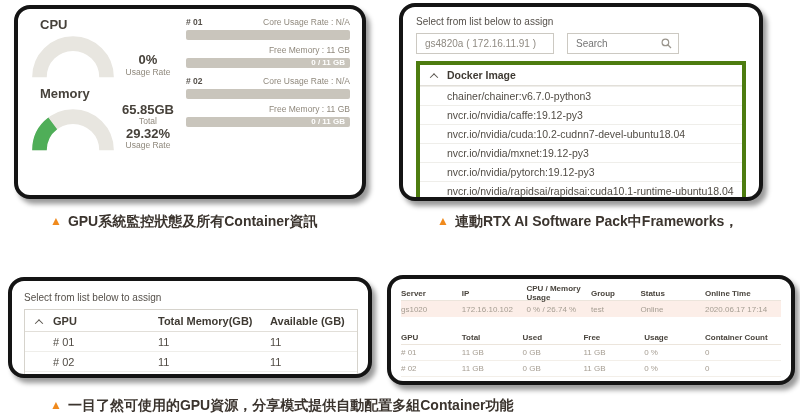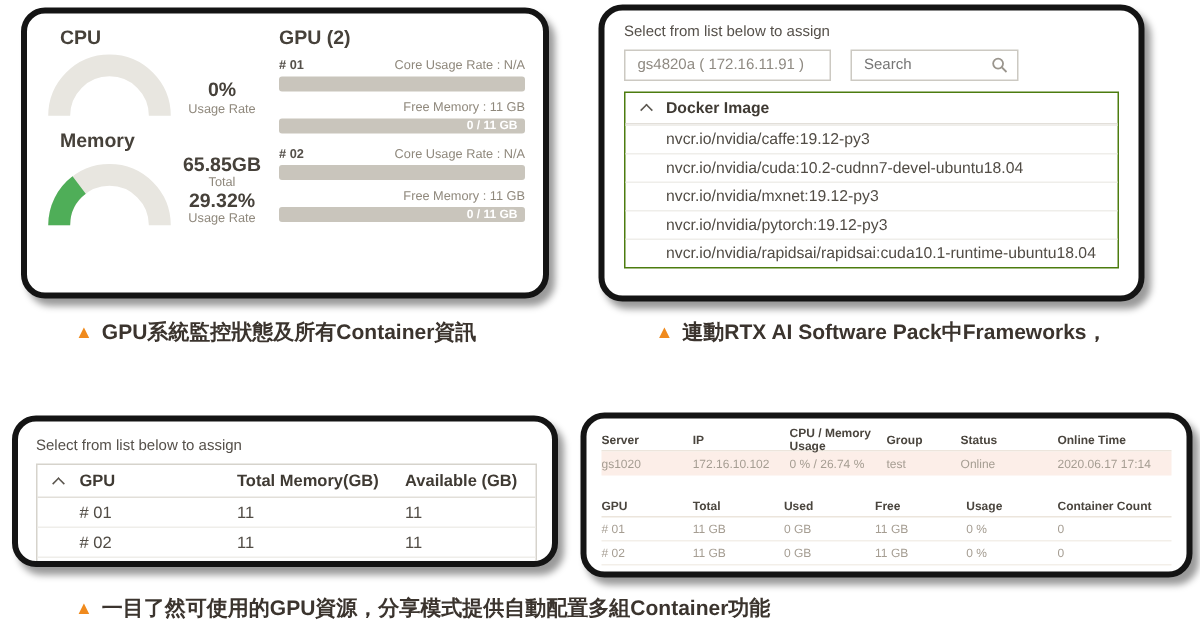--- a/index.html
+++ b/index.html
@@ -42,21 +42,21 @@
   #panel-docker-assign{left:399px; top:3px; width:364px; height:198px; padding:9px 13px;}
   .assign-title{font-size:10px; color:#55504a; margin-bottom:6px;}
   .inputs-row{display:flex; gap:13px; margin-bottom:7px;}
   .text-field{border:1px solid #ccc9c2; height:21px; font-size:10px; color:#8f8a82;
     padding:0 8px; width:138px; background:#fff; outline:none;
     font-family:"Liberation Sans","DejaVu Sans",sans-serif;}
   .search-wrap{border:1px solid #ccc9c2; height:21px; width:112px; display:flex;
     align-items:center; padding:0 6px 0 8px;}
   .search-wrap input{border:none; outline:none; flex:1; width:60px; font-size:10px;
     color:#8f8a82; font-family:"Liberation Sans","DejaVu Sans",sans-serif;}
-  .list-table{border:1px solid #4d7c0f;}
+  .list-table{border:4px solid #4d7c0f;}
   .list-header{display:flex; align-items:center; height:21px;
     border-bottom:1px solid #e2dfd9; font-size:10.5px; font-weight:bold; color:#3f3a33;}
   .caret-cell{width:27px; text-align:center; cursor:pointer;}
   .chev{width:6px; height:6px; border-left:1.5px solid #5a554e; border-top:1.5px solid #5a554e;
     transform:rotate(45deg) translate(1px,1px); display:inline-block;}
   .list-row{height:19px; line-height:19px; padding-left:27px; font-size:10.5px;
     color:#514c45; border-top:1px solid #efeeea; white-space:nowrap; overflow:hidden;}
   
   #panel-gpu-assign{left:8px; top:277px; width:364px; height:101px; padding:11px 10px 0 12px;}
   .p3-table{border:1px solid #d6d3cc;}
@@ -114,21 +114,20 @@
         </svg>
         <div class="gauge-val">
           <div class="val-big">65.85GB</div>
           <div class="val-small">Total</div>
           <div class="val-big">29.32%</div>
           <div class="val-small">Usage Rate</div>
         </div>
       </div>
     </div>
     <div class="p1-right">
-      <div class="section-title" style="margin-bottom:6px;">GPU (2)</div>
       <div>
 
       <div class="gpu-block">
             <div class="gpu-row1">
               <span class="gpu-id"># 01</span>
               <span class="gpu-label">Core Usage Rate : N/A</span>
             </div>
             <div class="bar"></div>
             <div class="gpu-label-right">Free Memory : 11 GB</div>
             <div class="bar with-text">0 / 11 GB</div>
@@ -158,20 +157,23 @@
         <line x1="7" y1="7" x2="10" y2="10" stroke="#9a958d" stroke-width="1.2"></line>
       </svg>
     </div>
   </div>
   <div class="list-table">
     <div class="list-header">
       <span class="caret-cell"><span class="chev"></span></span>
       <span>Docker Image</span>
     </div>
 
+  <div class="list-row">
+        <span>chainer/chainer:v6.7.0-python3</span>
+      </div>
       <div class="list-row">
         <span>nvcr.io/nvidia/caffe:19.12-py3</span>
       </div>
       <div class="list-row">
         <span>nvcr.io/nvidia/cuda:10.2-cudnn7-devel-ubuntu18.04</span>
       </div>
       <div class="list-row">
         <span>nvcr.io/nvidia/mxnet:19.12-py3</span>
       </div>
       <div class="list-row">

